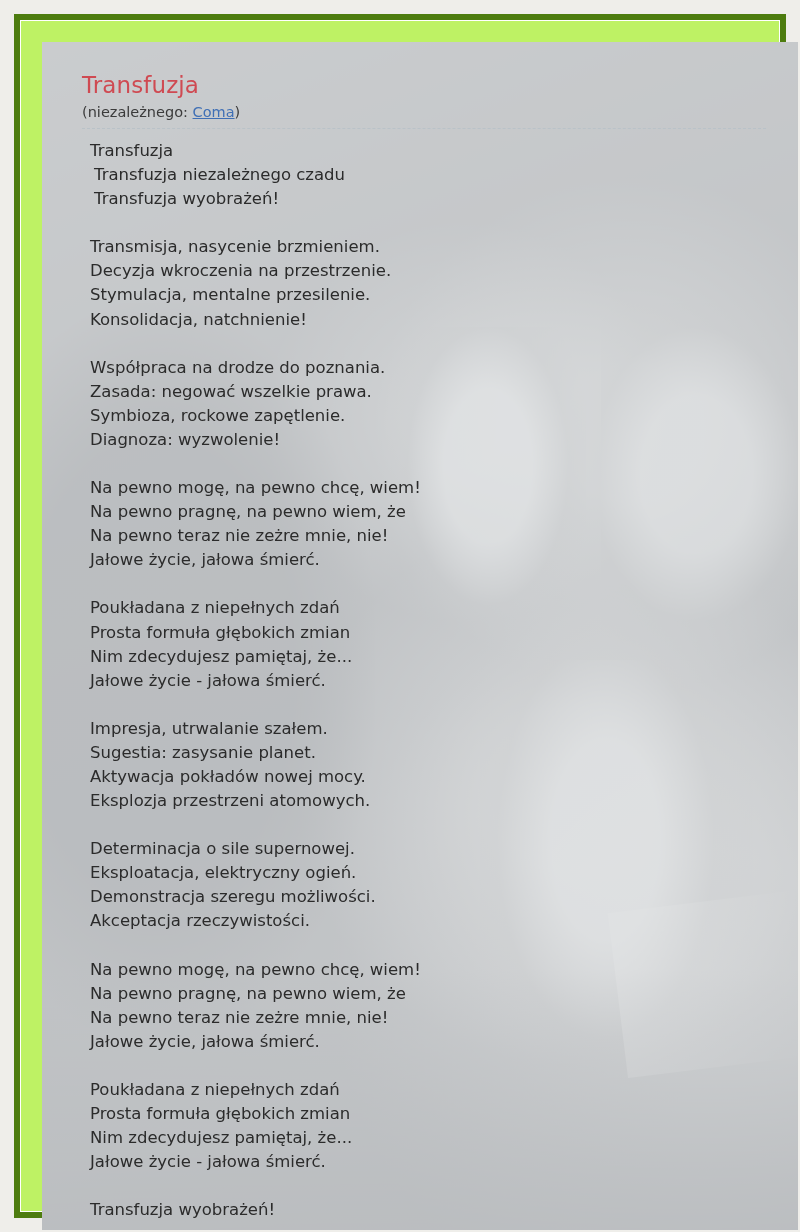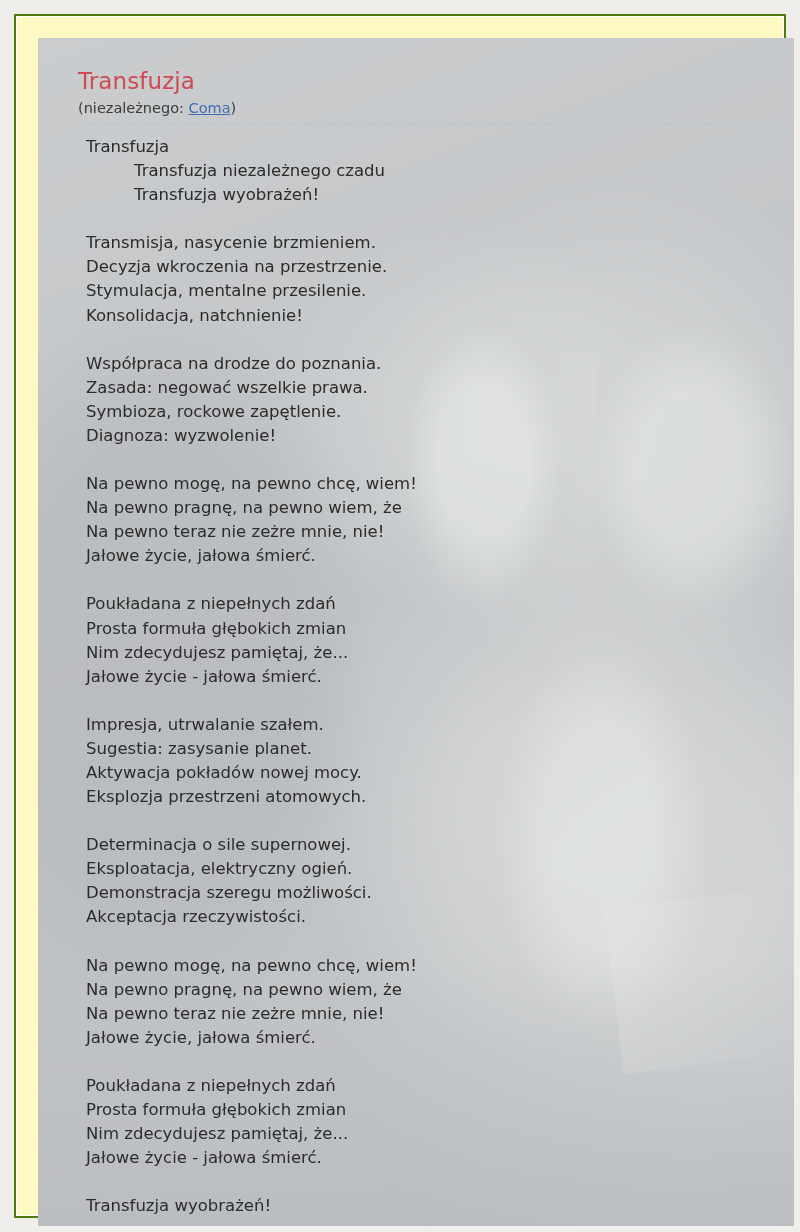--- a/index.html
+++ b/index.html
@@ -14,22 +14,22 @@
     overflow: hidden;
   }
 
   
   .page-frame {
     position: absolute;
     left: 14px;
     top: 14px;
     width: 772px;
     height: 1204px;
-    background: #fef9c3;
-    border: 2px solid #4d7c0f;
+    background: #bef264;
+    border: 6px solid #4d7c0f;
     box-shadow: 0 0 0 1px #ffffff inset;
     box-sizing: border-box;
   }
 
   
   .photo-bg {
     position: absolute;
     left: 22px;
     top: 22px;
     width: 756px;
@@ -130,21 +130,20 @@
     margin: 0 0 24px 0;
   }
   .lyrics .stanza:first-child {
     padding-left: 0;
   }
   .lyrics .line {
     display: block;
   }
   .lyrics .line.indent {
     padding-left: 4px;
-    margin-left: 44px;
   }
 </style>
 </head>
 <body>
 
 <div class="page-frame">
 
   <div class="photo-bg">
     <div class="ph ph-base"></div>
     <div class="ph ph-dark-left"></div>

